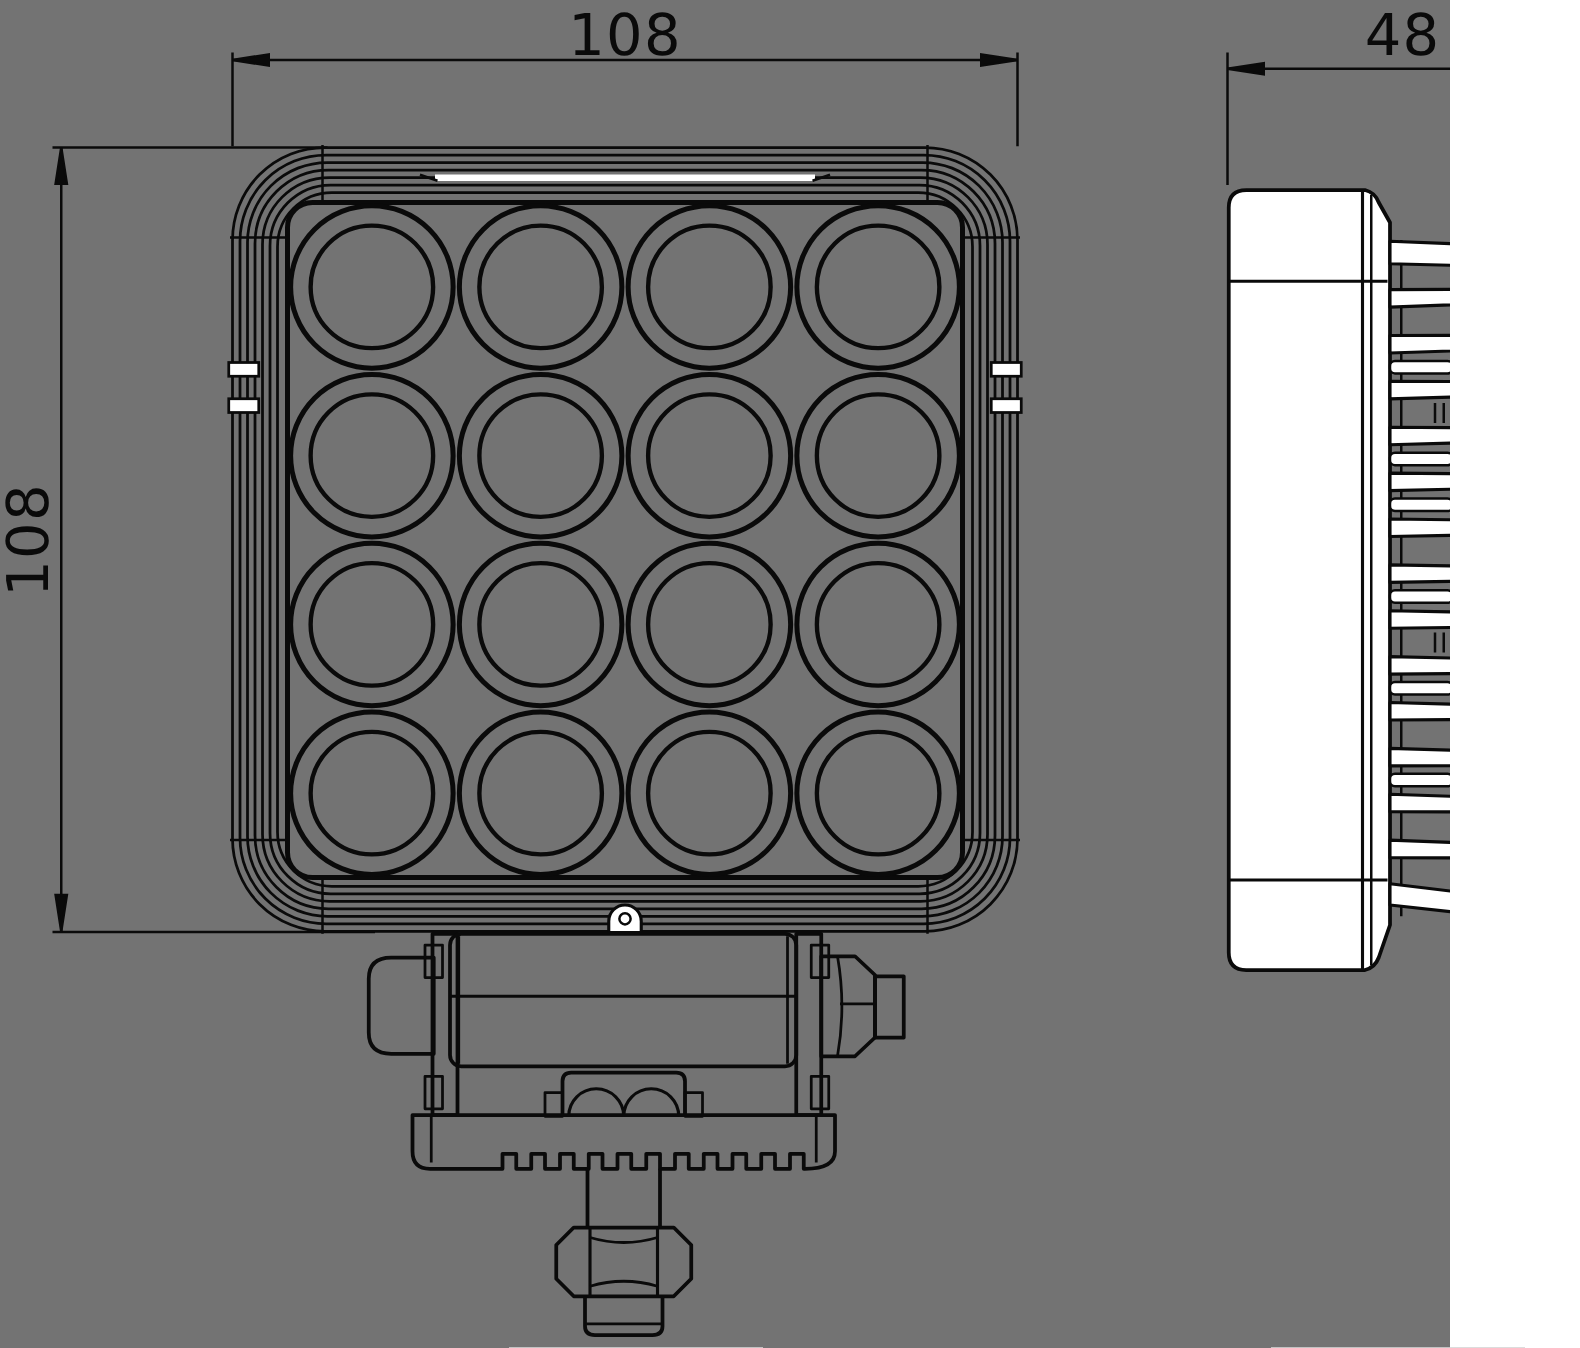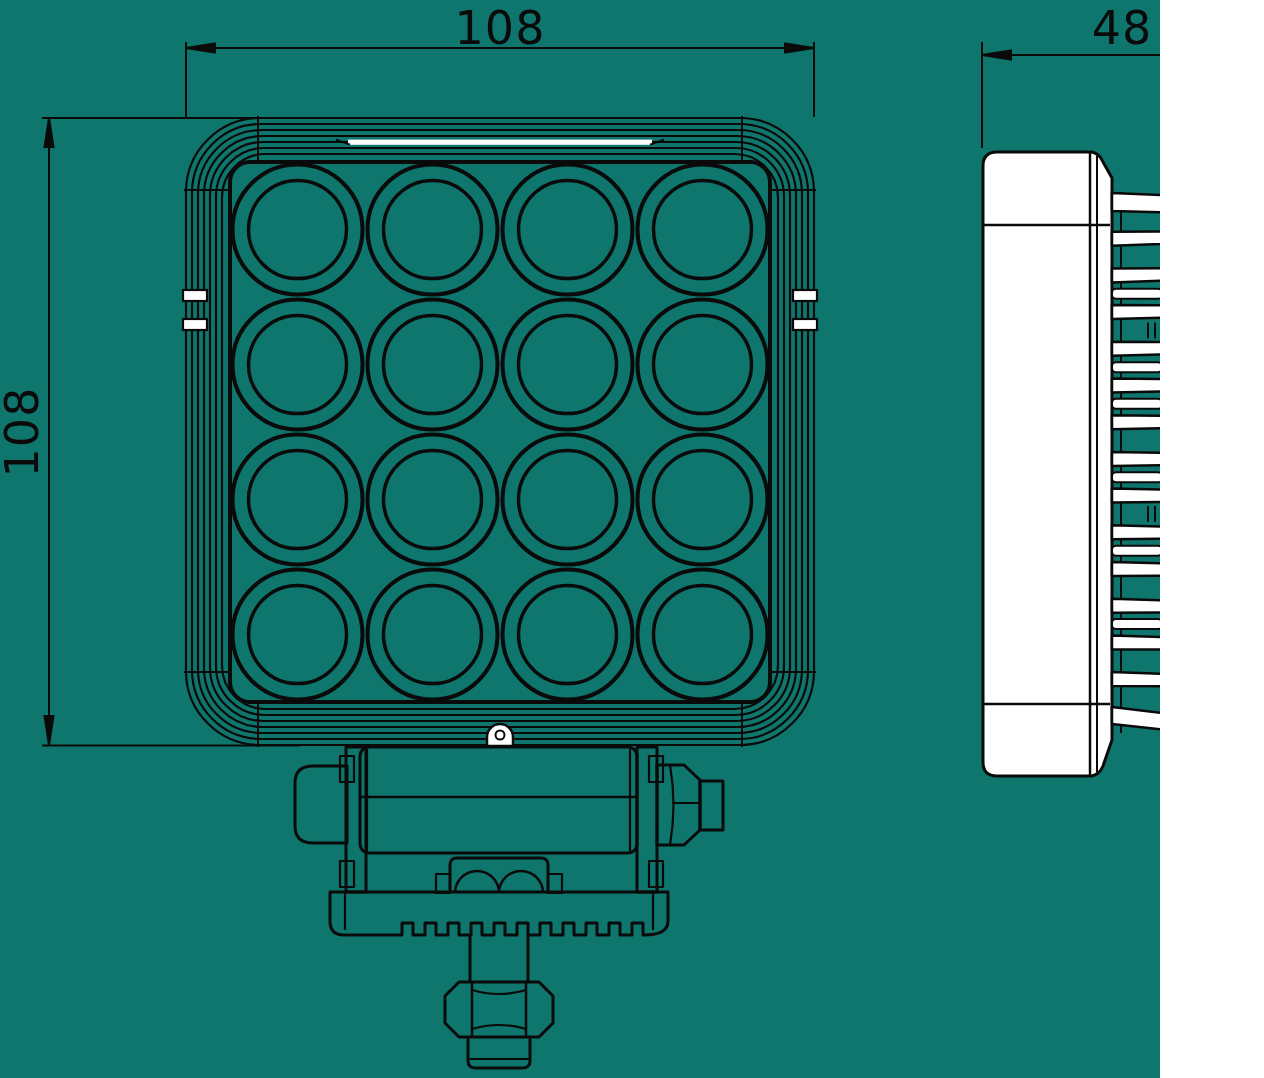--- a/index.html
+++ b/index.html
@@ -1,16 +1,16 @@
 <!DOCTYPE html>
 <html><head>
 <meta charset="utf-8">
 <style>
   html,body{margin:0;padding:0;background:#ffffff;}
-  .canvas{position:relative;width:1160px;height:1078px;background:#0f766e;overflow:hidden;
+  .canvas{position:relative;width:1160px;height:1078px;background:#737373;overflow:hidden;
           font-family:"DejaVu Sans", sans-serif;}
   svg{display:block;}
   text.dim{font-family:"DejaVu Sans", sans-serif;font-size:46px;fill:#0a0a0a;letter-spacing:1px;}
 </style>
 </head>
 <body>
 
 <div class="canvas">
 <svg width="1264" height="1078" viewBox="0 0 1264 1078">
 

